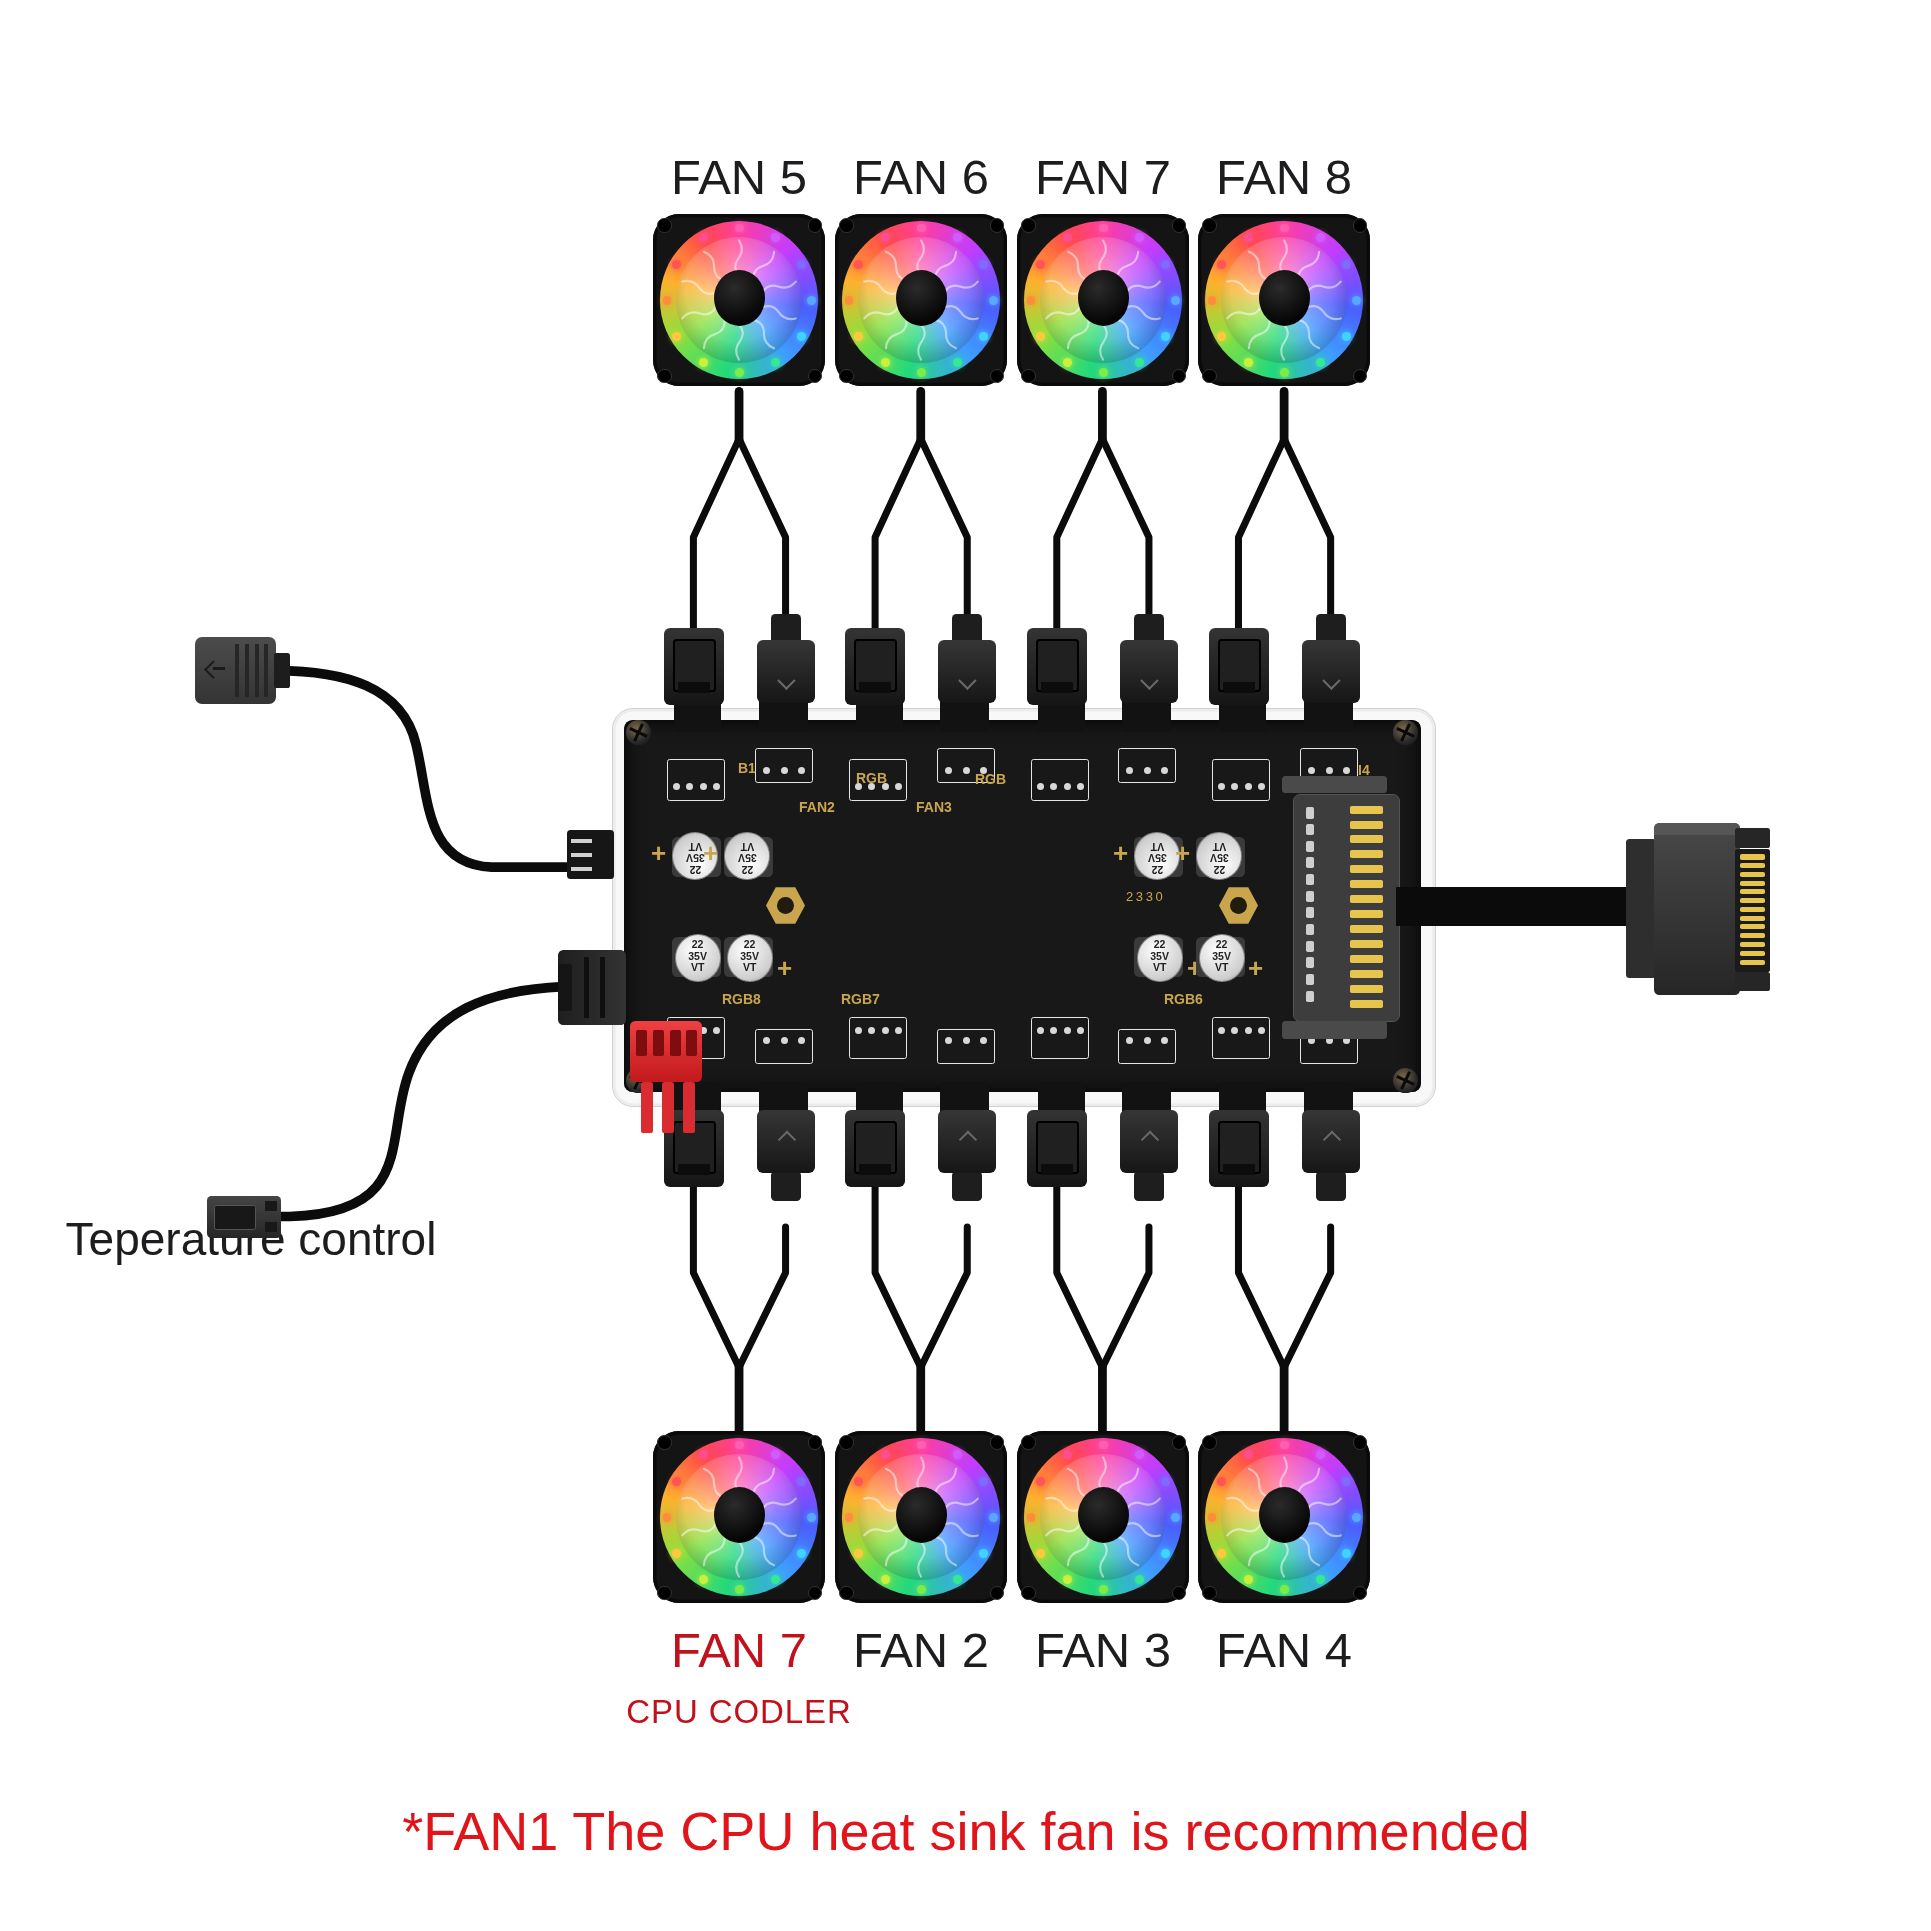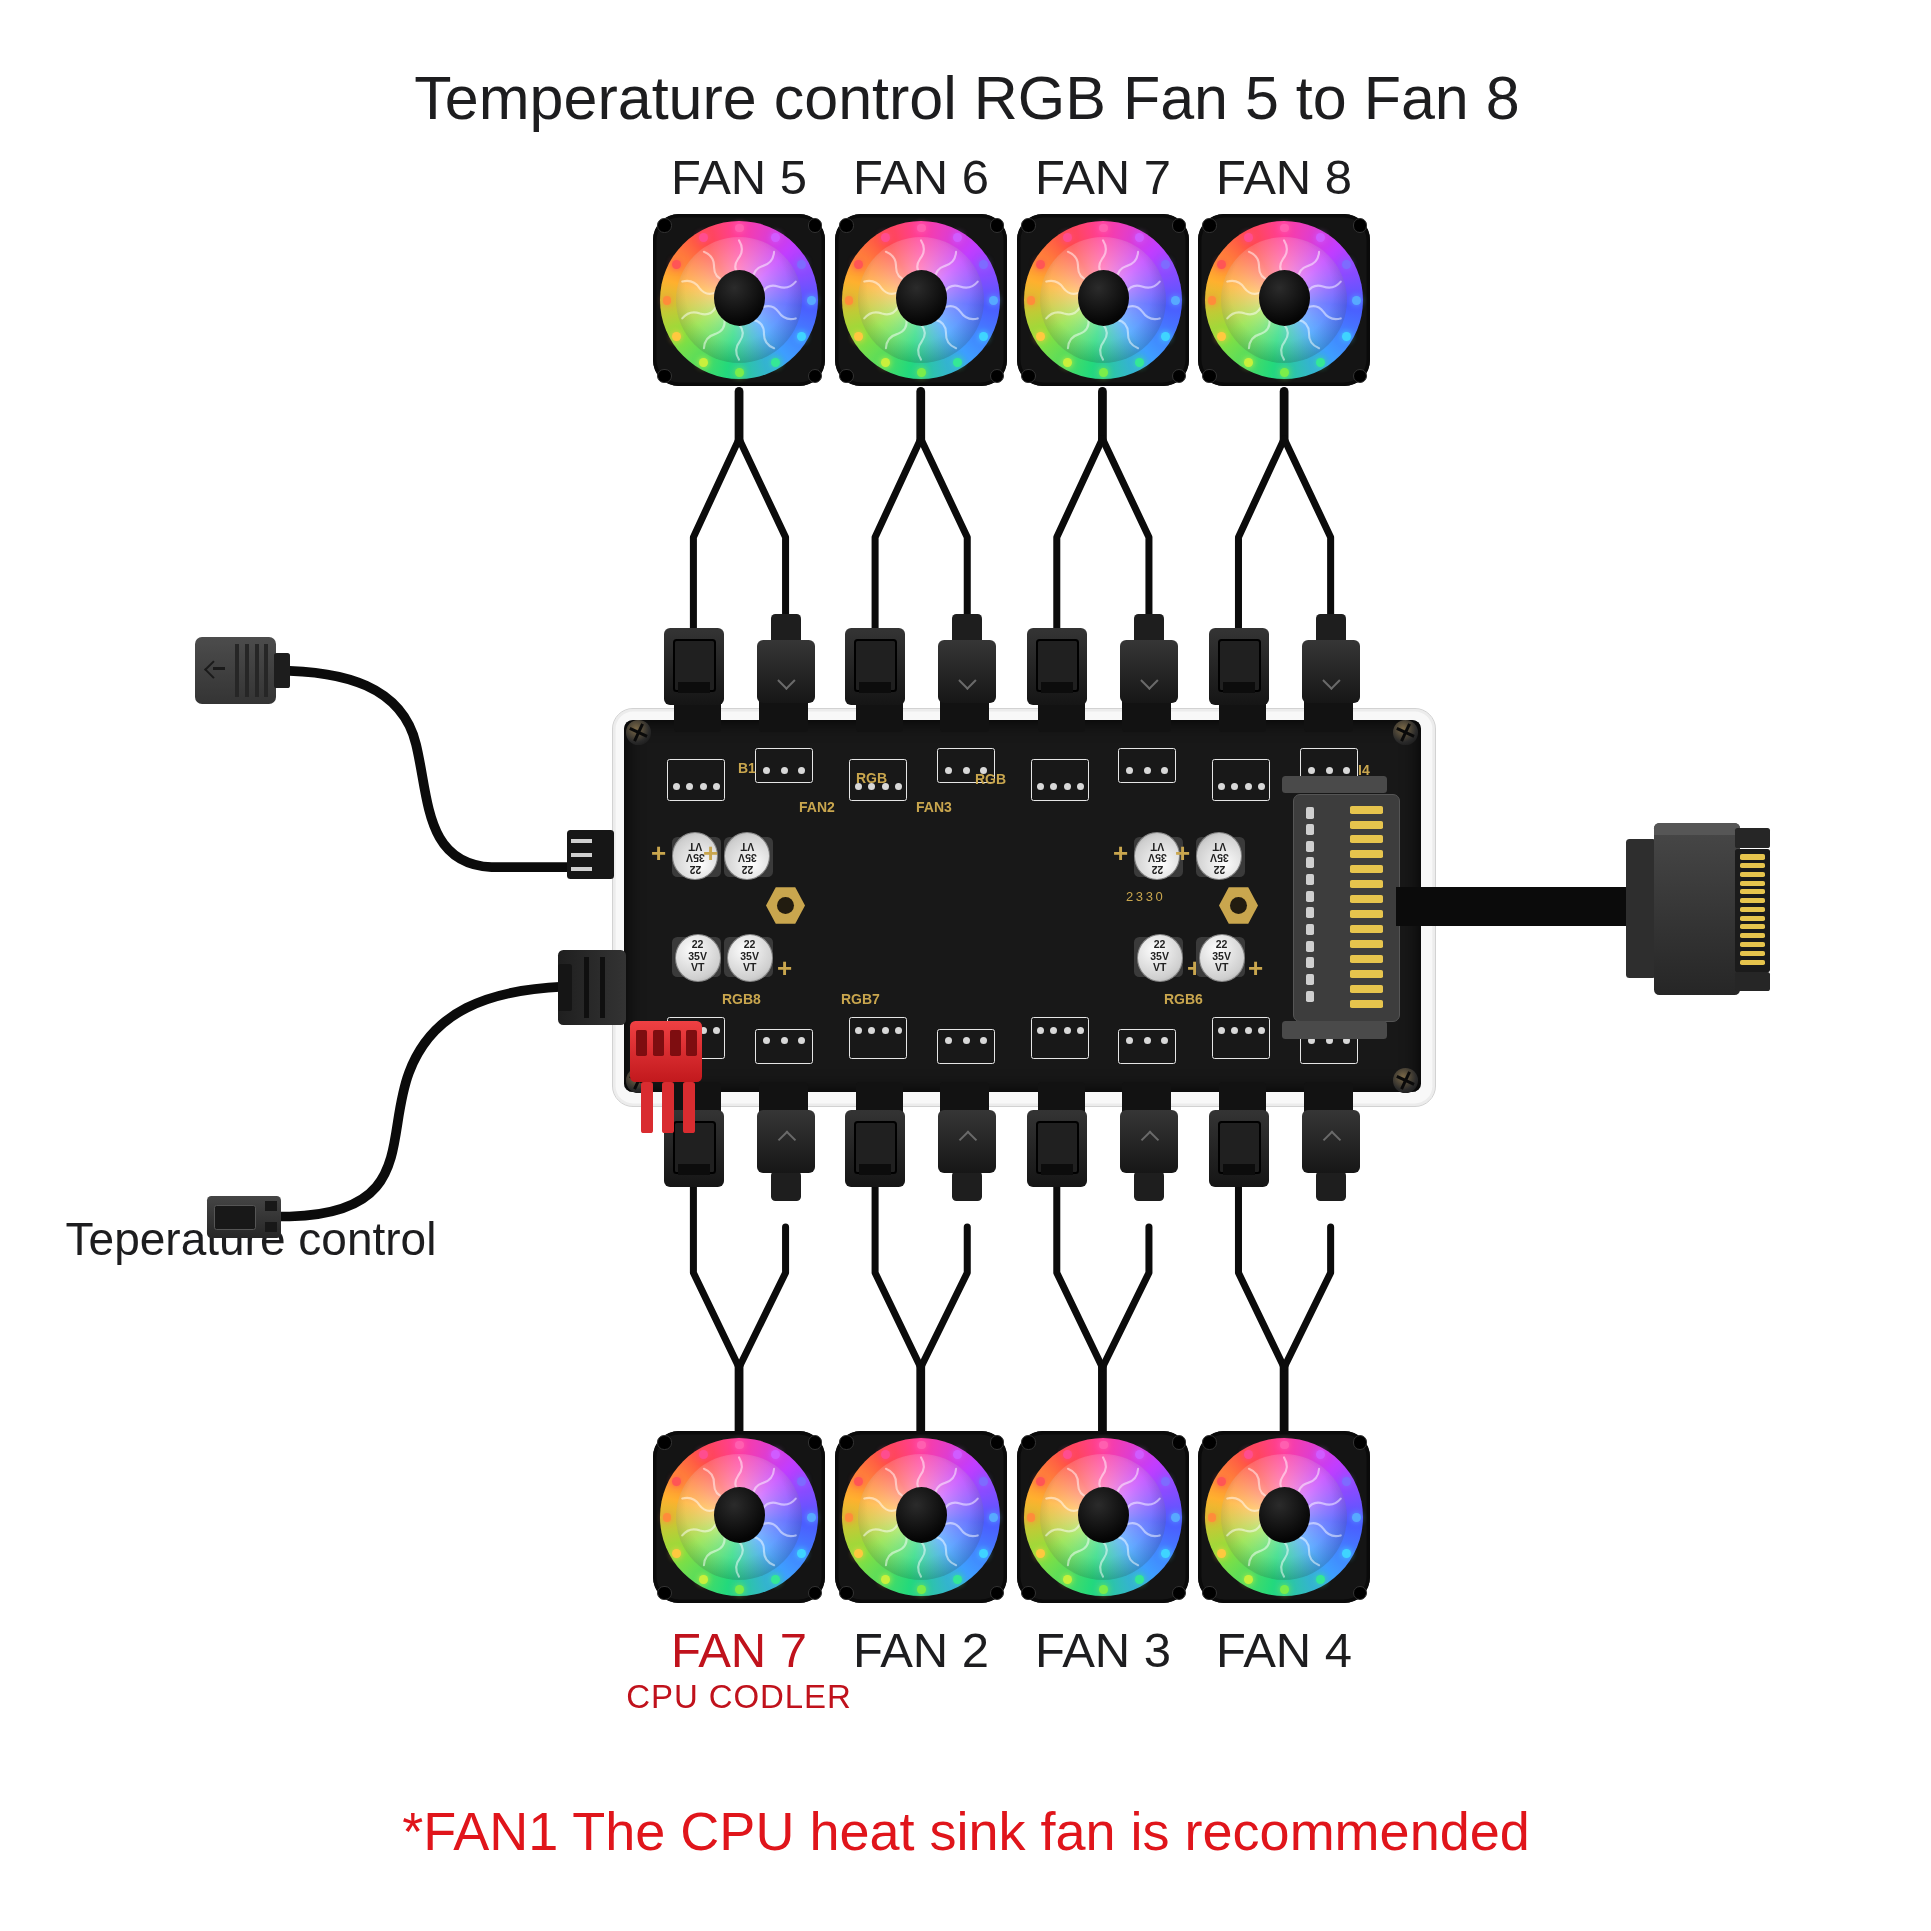--- a/index.html
+++ b/index.html
@@ -13,21 +13,20 @@
   .note{font-size:54px;color:#e0151b;}
   .fanlabel{font-size:49px;text-align:center;}
   .sublabel{font-size:33px;text-align:center;color:#c0121c;letter-spacing:0.9px;}
   .cpuTxt{font-size:46px;line-height:1.08;text-align:center;}
 </style>
 </head>
 <body>
 
 <div id="canvas">
 
-  <div class="abs ctr ttl" style="left:967px;top:63px;">Temperature control RGB Fan 5 to Fan 8</div>
 
 
 
   <div class="abs" style="left:49px;top:1215px;width:404px;">
     <div class="cpuTxt">Teperature control</div>
   </div>
 
 
   <div class="abs ctr note" style="left:966px;top:1800px;">*FAN1 The CPU heat sink fan is recommended</div>
 
@@ -631,21 +630,21 @@
           <path d="M98,30 q7,11 -1,21 q-7,10 1,19" fill="none" stroke="#ffffff" stroke-width="2.4" stroke-opacity="0.5" stroke-linecap="round" transform="rotate(144 98 98)"></path>
           <path d="M98,30 q7,11 -1,21 q-7,10 1,19" fill="none" stroke="#ffffff" stroke-width="2.4" stroke-opacity="0.5" stroke-linecap="round" transform="rotate(180 98 98)"></path>
           <path d="M98,30 q7,11 -1,21 q-7,10 1,19" fill="none" stroke="#ffffff" stroke-width="2.4" stroke-opacity="0.5" stroke-linecap="round" transform="rotate(216 98 98)"></path>
           <path d="M98,30 q7,11 -1,21 q-7,10 1,19" fill="none" stroke="#ffffff" stroke-width="2.4" stroke-opacity="0.5" stroke-linecap="round" transform="rotate(252 98 98)"></path>
           <path d="M98,30 q7,11 -1,21 q-7,10 1,19" fill="none" stroke="#ffffff" stroke-width="2.4" stroke-opacity="0.5" stroke-linecap="round" transform="rotate(288 98 98)"></path>
           <path d="M98,30 q7,11 -1,21 q-7,10 1,19" fill="none" stroke="#ffffff" stroke-width="2.4" stroke-opacity="0.5" stroke-linecap="round" transform="rotate(324 98 98)"></path>
         </svg>
         <div style="position: absolute; left: 61px; top: 56px; width: 51px; height: 56px; border-radius: 50%; background: radial-gradient(circle at 40% 32%, rgb(43, 43, 43), rgb(5, 5, 5) 72%);"></div>
       </div>
       <div class="fanlabel red" style="margin-top: 19.3px;">FAN 7</div>
-      <div class="sublabel" style="margin-top: 0; width: 228px; margin-left: -28px;">CPU CODLER</div>
+      <div class="sublabel" style="margin-top: 15px; width: 228px; margin-left: -28px;">CPU CODLER</div>
     </div>
     <div style="position: absolute; left: 835px; top: 1431px; width: 172px; z-index: 5;">
       <div style="position: relative; width: 172px; height: 172px;">
         <div style="position: absolute; left: 0px; top: 0px; width: 172px; height: 172px; background: rgb(20, 20, 20); border-radius: 26px; box-shadow: rgb(10, 10, 10) 0px 0px 0px 3.5px inset;"></div>
         <div style="position: absolute; left: 4.4px; top: 4.4px; width: 12.3px; height: 12.3px; border-radius: 50%; background: rgb(0, 0, 0); border: 1.8px solid rgb(51, 51, 51);"></div>
         <div style="position: absolute; left: 155px; top: 4.4px; width: 12.3px; height: 12.3px; border-radius: 50%; background: rgb(0, 0, 0); border: 1.8px solid rgb(51, 51, 51);"></div>
         <div style="position: absolute; left: 4.4px; top: 155px; width: 12.3px; height: 12.3px; border-radius: 50%; background: rgb(0, 0, 0); border: 1.8px solid rgb(51, 51, 51);"></div>
         <div style="position: absolute; left: 155px; top: 155px; width: 12.3px; height: 12.3px; border-radius: 50%; background: rgb(0, 0, 0); border: 1.8px solid rgb(51, 51, 51);"></div>
         <div style="position: absolute; left: 7px; top: 7px; width: 158px; height: 158px; border-radius: 50%; background: conic-gradient(rgb(255, 61, 158) 0deg, rgb(193, 61, 255) 45deg, rgb(75, 91, 255) 95deg, rgb(62, 158, 255) 140deg, rgb(35, 217, 124) 190deg, rgb(142, 224, 60) 240deg, rgb(255, 176, 46) 285deg, rgb(255, 73, 73) 330deg, rgb(255, 61, 158) 360deg);"></div>
         <div style="position: absolute; left: 23px; top: 23px; width: 126px; height: 126px; border-radius: 50%; background: radial-gradient(circle at 48% 42%, rgba(255, 255, 255, 0.55), rgba(255, 255, 255, 0.18) 52%, rgba(0, 0, 0, 0.18) 78%, rgba(0, 0, 0, 0.35));"></div>

